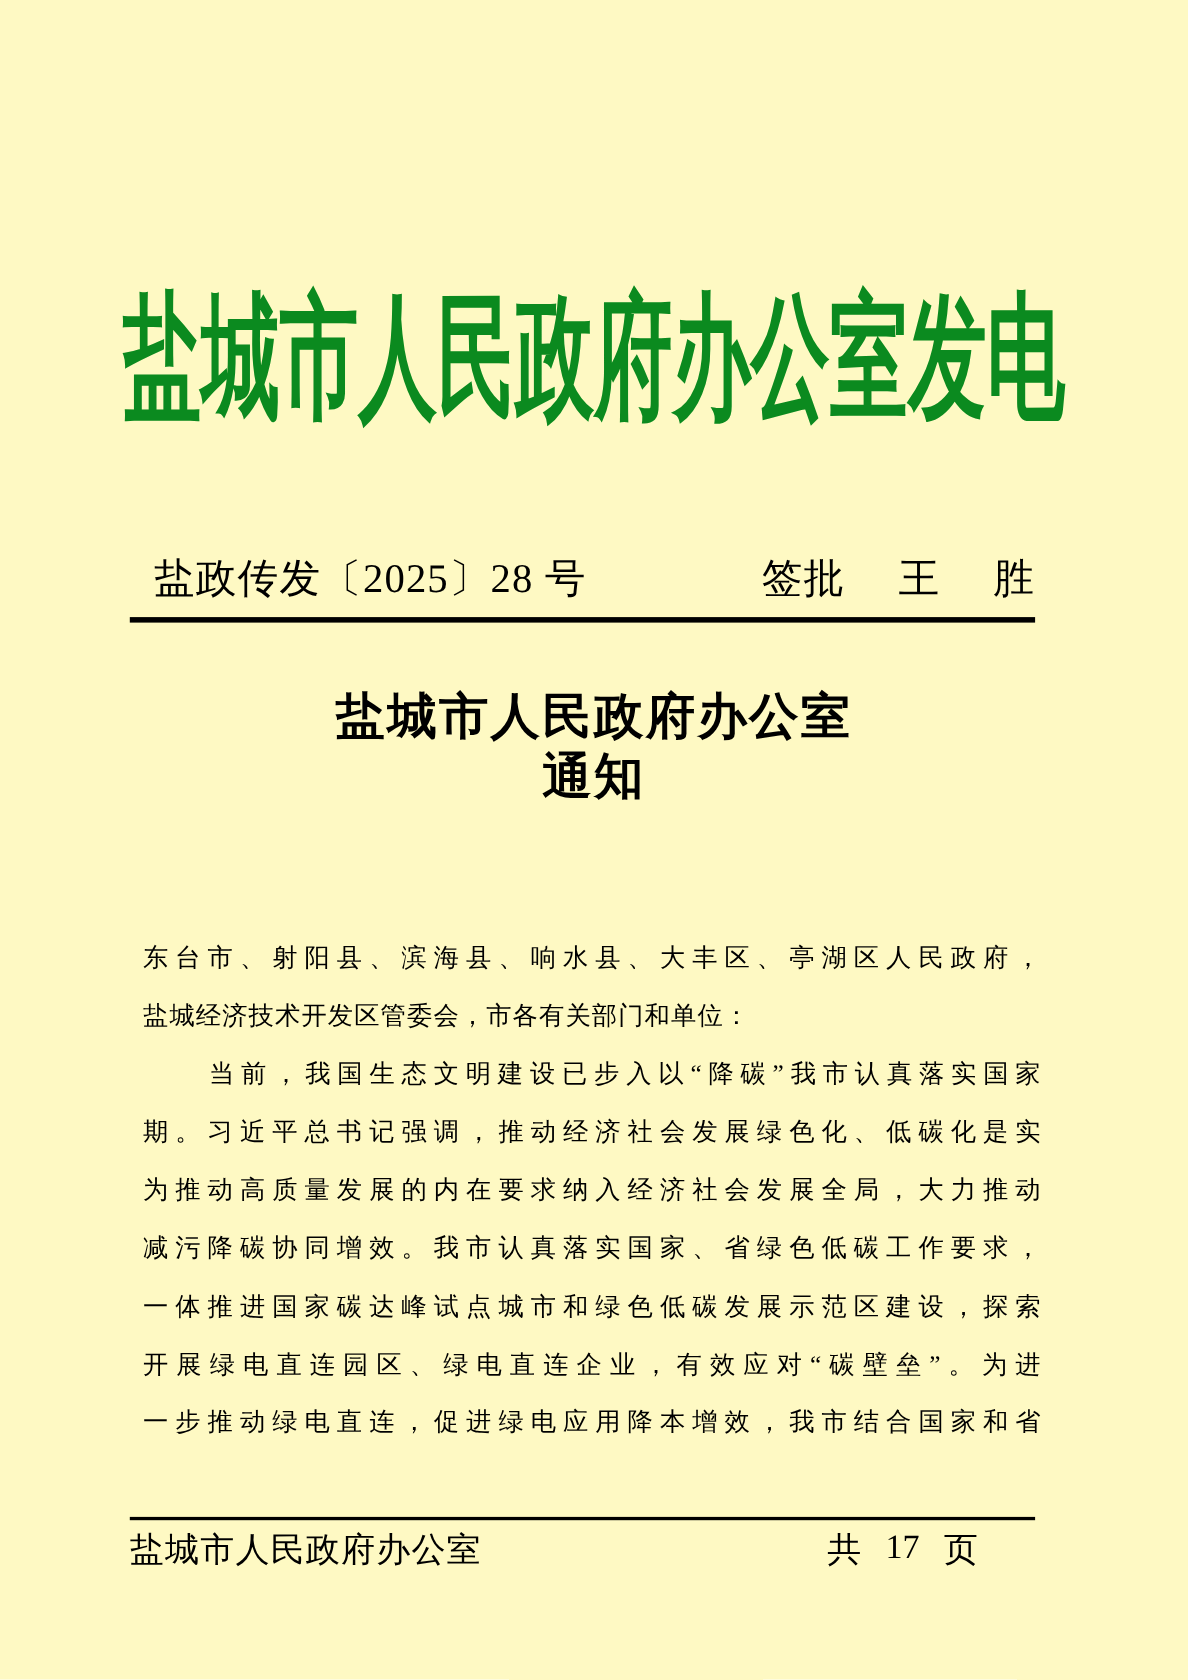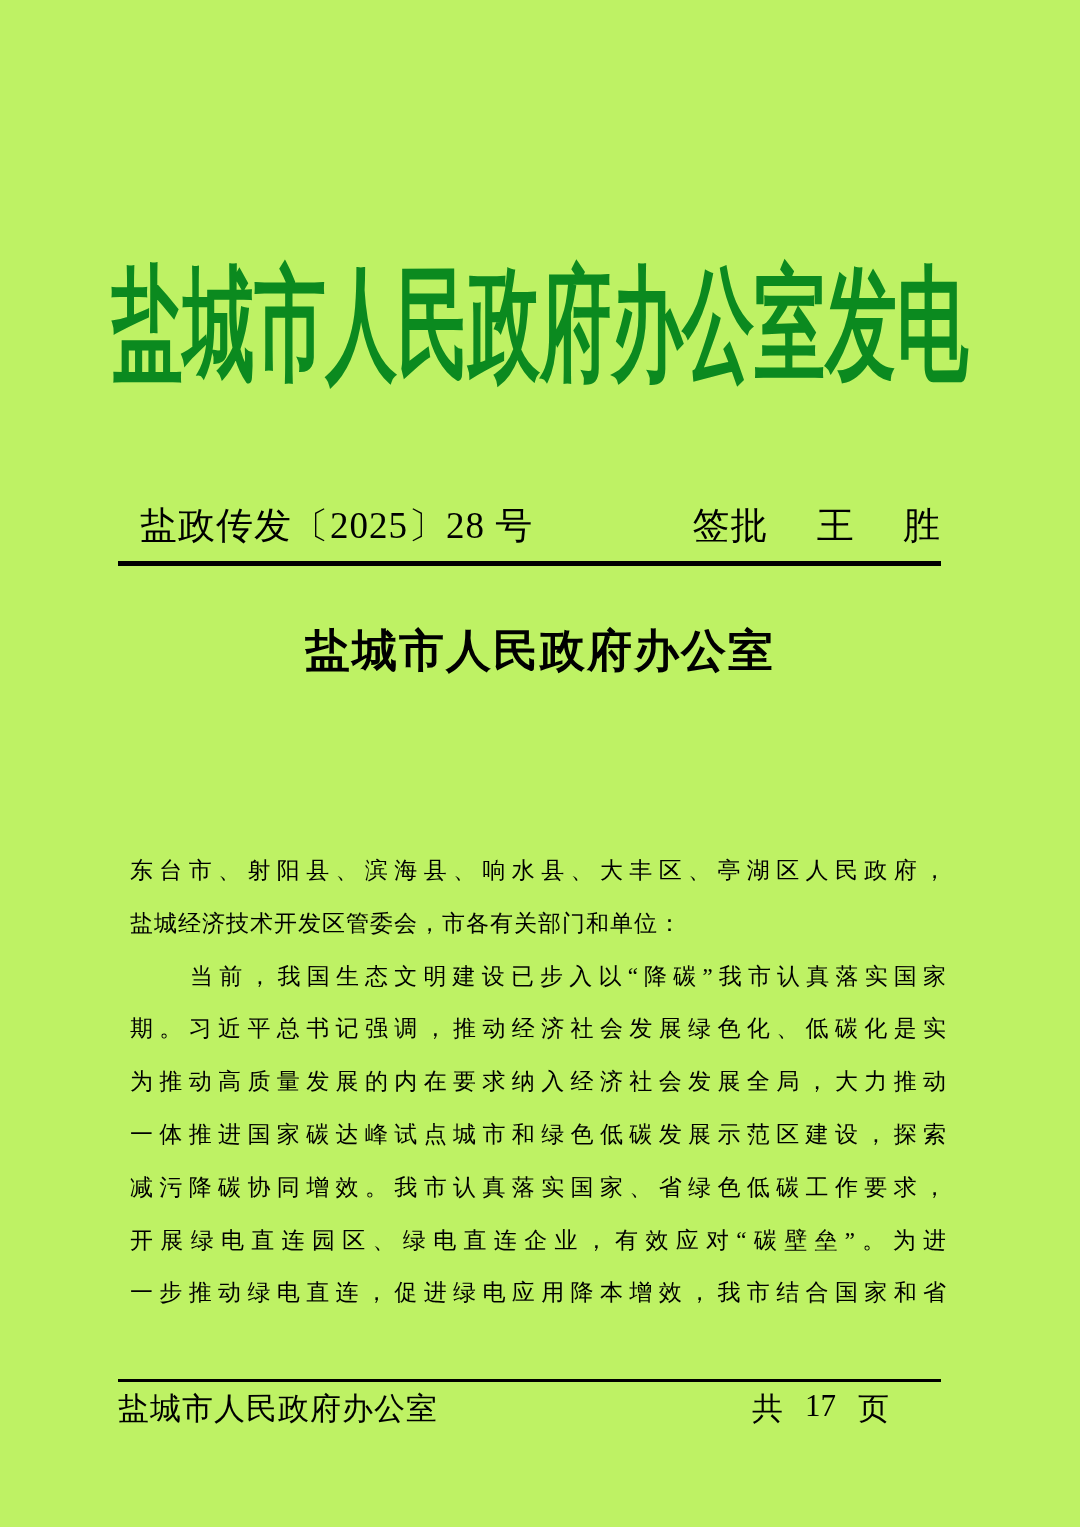--- a/index.html
+++ b/index.html
@@ -5,21 +5,21 @@
   * { margin: 0; padding: 0; box-sizing: border-box; }
   html, body { background: #ffffff; }
   body {
     font-family: "Liberation Serif", "DejaVu Serif", serif;
     color: #000000;
   }
   .page {
     position: relative;
     width: 1080px;
     height: 1527px;
-    background: #bef264;
+    background: #fef9c3;
     overflow: hidden;
   }
   
   .letterhead {
     position: absolute;
     top: 250px;
     left: 0;
     width: 1080px;
     height: 150px;
     display: flex;
@@ -128,30 +128,31 @@
 
   <div class="docinfo">
     <span class="doc-number">盐政传发〔2025〕28 号</span>
     <span class="approval">签批　 王　 胜</span>
   </div>
 
   <div class="rule-thick"></div>
 
   <div class="title-block">
     <div class="title-line">盐城市人民政府办公室</div>
+      <div class="title-line">通知</div>
   </div>
 
   <div class="body-block">
     <div class="body-line">东台市、射阳县、滨海县、响水县、大丰区、亭湖区人民政府，</div>
       <div class="body-line no-justify">盐城经济技术开发区管委会，市各有关部门和单位：</div>
       <div class="body-line indent">当前，我国生态文明建设已步入以“降碳”我市认真落实国家</div>
       <div class="body-line">期。习近平总书记强调，推动经济社会发展绿色化、低碳化是实</div>
       <div class="body-line">为推动高质量发展的内在要求纳入经济社会发展全局，大力推动</div>
+      <div class="body-line">减污降碳协同增效。我市认真落实国家、省绿色低碳工作要求，</div>
       <div class="body-line">一体推进国家碳达峰试点城市和绿色低碳发展示范区建设，探索</div>
-      <div class="body-line">减污降碳协同增效。我市认真落实国家、省绿色低碳工作要求，</div>
       <div class="body-line">开展绿电直连园区、绿电直连企业，有效应对“碳壁垒”。为进</div>
       <div class="body-line">一步推动绿电直连，促进绿电应用降本增效，我市结合国家和省</div>
   </div>
 
   <div class="rule-footer"></div>
 
   <div class="footer">
     <span class="footer-office">盐城市人民政府办公室</span>
     <span class="footer-pages">
       <span>共</span>

